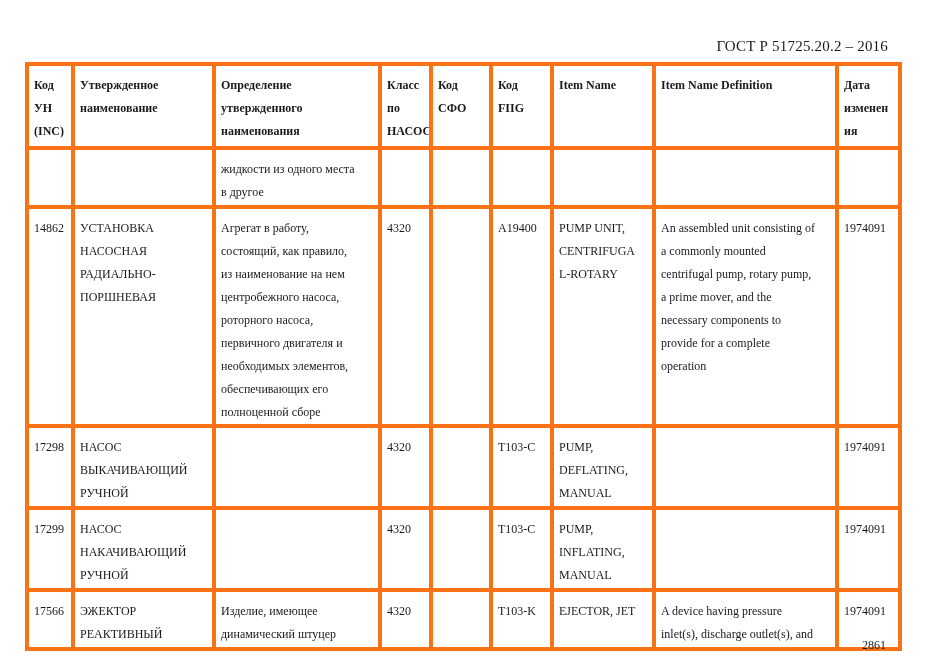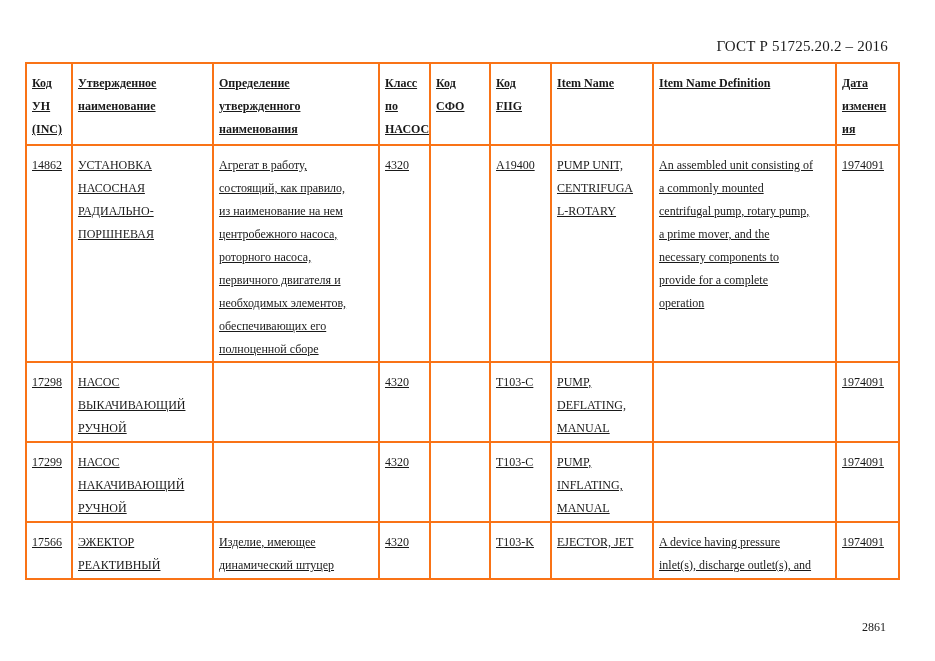--- a/index.html
+++ b/index.html
@@ -1,22 +1,22 @@
 <!DOCTYPE html>
 <html><head>
 <meta charset="utf-8">
 <style>
   html, body { margin:0; padding:0; background:#ffffff; }
   body { width:935px; height:661px; position:relative; overflow:hidden;
          font-family:"Liberation Serif", "DejaVu Serif", serif; color:#1a1a1a; }
   .doc-title { position:absolute; top:38px; right:47px; font-size:15px; font-weight:normal; letter-spacing:0.2px; }
-  .page-num { position:absolute; top:620px; left:862px; font-size:12px; }
+  .page-num { position:absolute; top:638px; left:862px; font-size:12px; }
   table.grid { position:absolute; left:25px; top:62px; border-collapse:collapse; table-layout:fixed; width:873px; }
-  table.grid td, table.grid th { border:2px solid #f97316; vertical-align:top; padding:8px 5px 0 5px;
-         font-size:12px; line-height:23px; text-align:left; font-weight:normal; overflow:hidden; word-wrap:break-word;text-decoration:underline; }
+  table.grid td, table.grid th { border:4px solid #f97316; vertical-align:top; padding:8px 5px 0 5px;
+         font-size:12px; line-height:23px; text-align:left; font-weight:normal; overflow:hidden; word-wrap:break-word; }
   table.grid th { font-weight:bold; font-size:12px; }
   .cell-line { display:block; white-space:nowrap; }
   col.c1{width:46px} col.c2{width:141px} col.c3{width:166px} col.c4{width:51px}
   col.c5{width:60px} col.c6{width:61px} col.c7{width:102px} col.c8{width:183px} col.c9{width:63px}
   tr.hdr th { height:72px; }
   tr.r0 td { height:47px; }
   tr.r1 td { height:207px; }
   tr.r2 td, tr.r3 td { height:70px; }
   tr.r4 td { height:47px; }
 </style>
@@ -73,20 +73,34 @@
           <span class="cell-line">Item Name Definition</span>
         </th>
       <th>
           <span class="cell-line">Дата</span>
           <span class="cell-line">изменен</span>
           <span class="cell-line">ия</span>
         </th>
     </tr>
   </thead>
   <tbody>
+    <tr class="r0">
+      <td></td>
+      <td></td>
+      <td>
+          <span class="cell-line">жидкости из одного места</span>
+          <span class="cell-line">в другое</span>
+        </td>
+      <td></td>
+      <td></td>
+      <td></td>
+      <td></td>
+      <td></td>
+      <td></td>
+    </tr>
     <tr class="r1">
       <td>
           <span class="cell-line">14862</span>
         </td>
       <td>
           <span class="cell-line">УСТАНОВКА</span>
           <span class="cell-line">НАСОСНАЯ</span>
           <span class="cell-line">РАДИАЛЬНО-</span>
           <span class="cell-line">ПОРШНЕВАЯ</span>
         </td>

